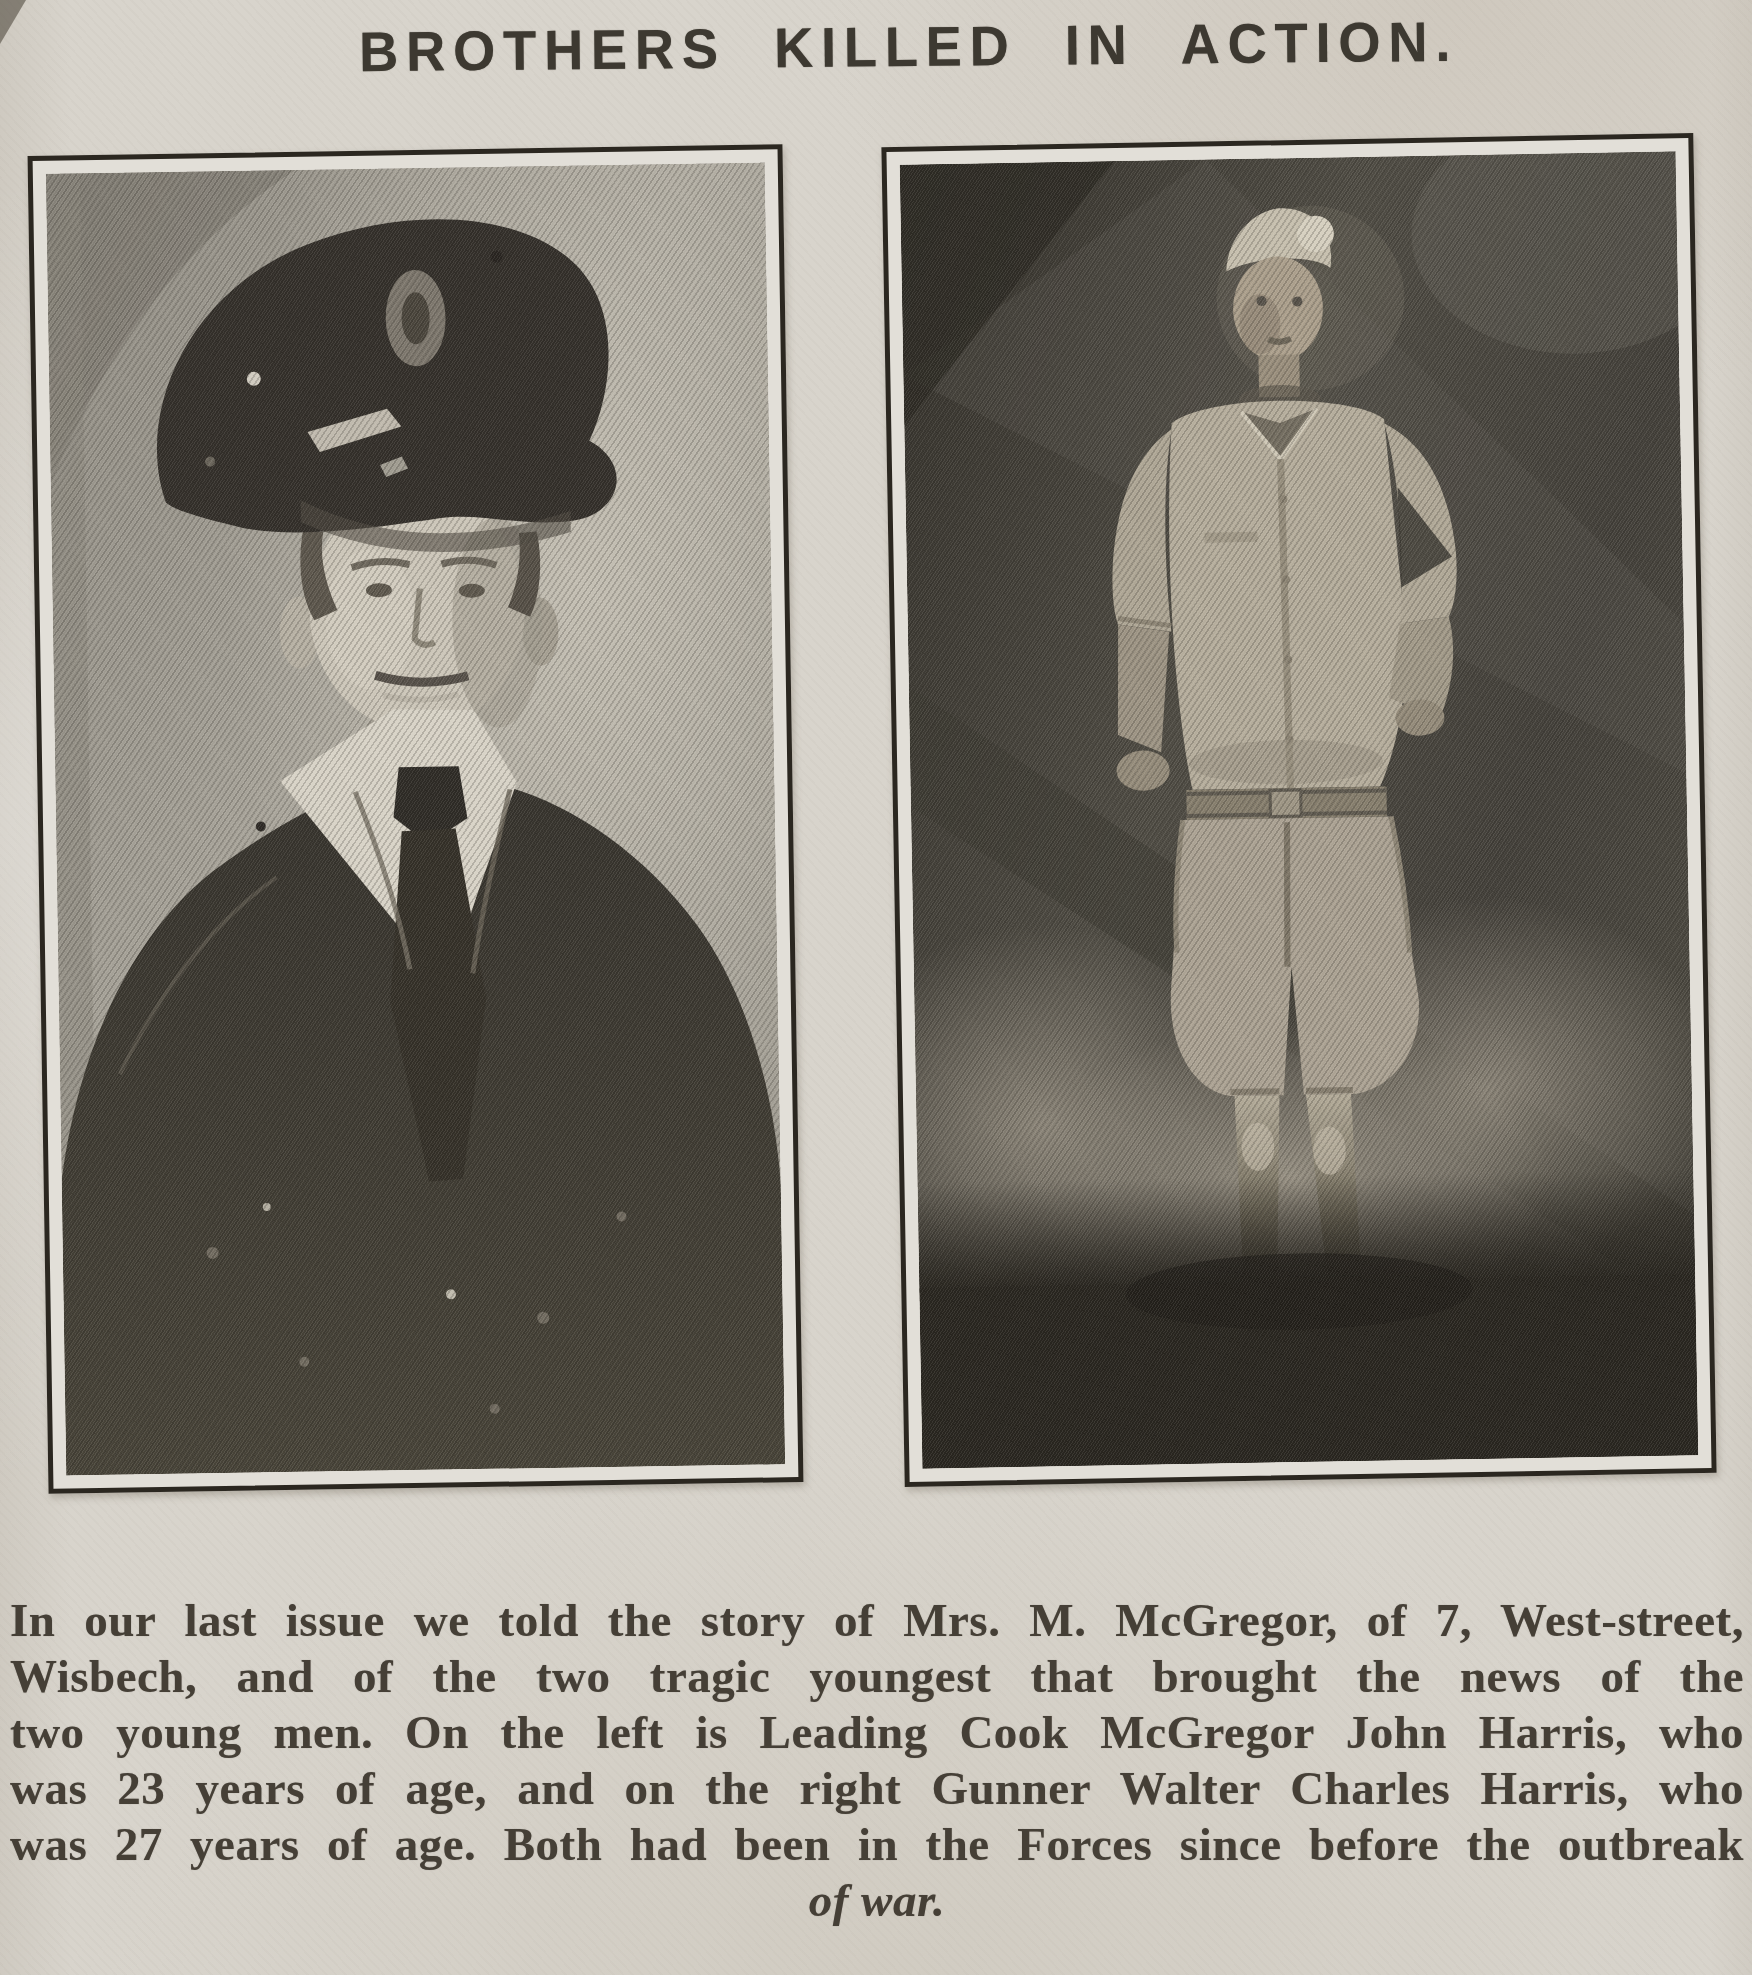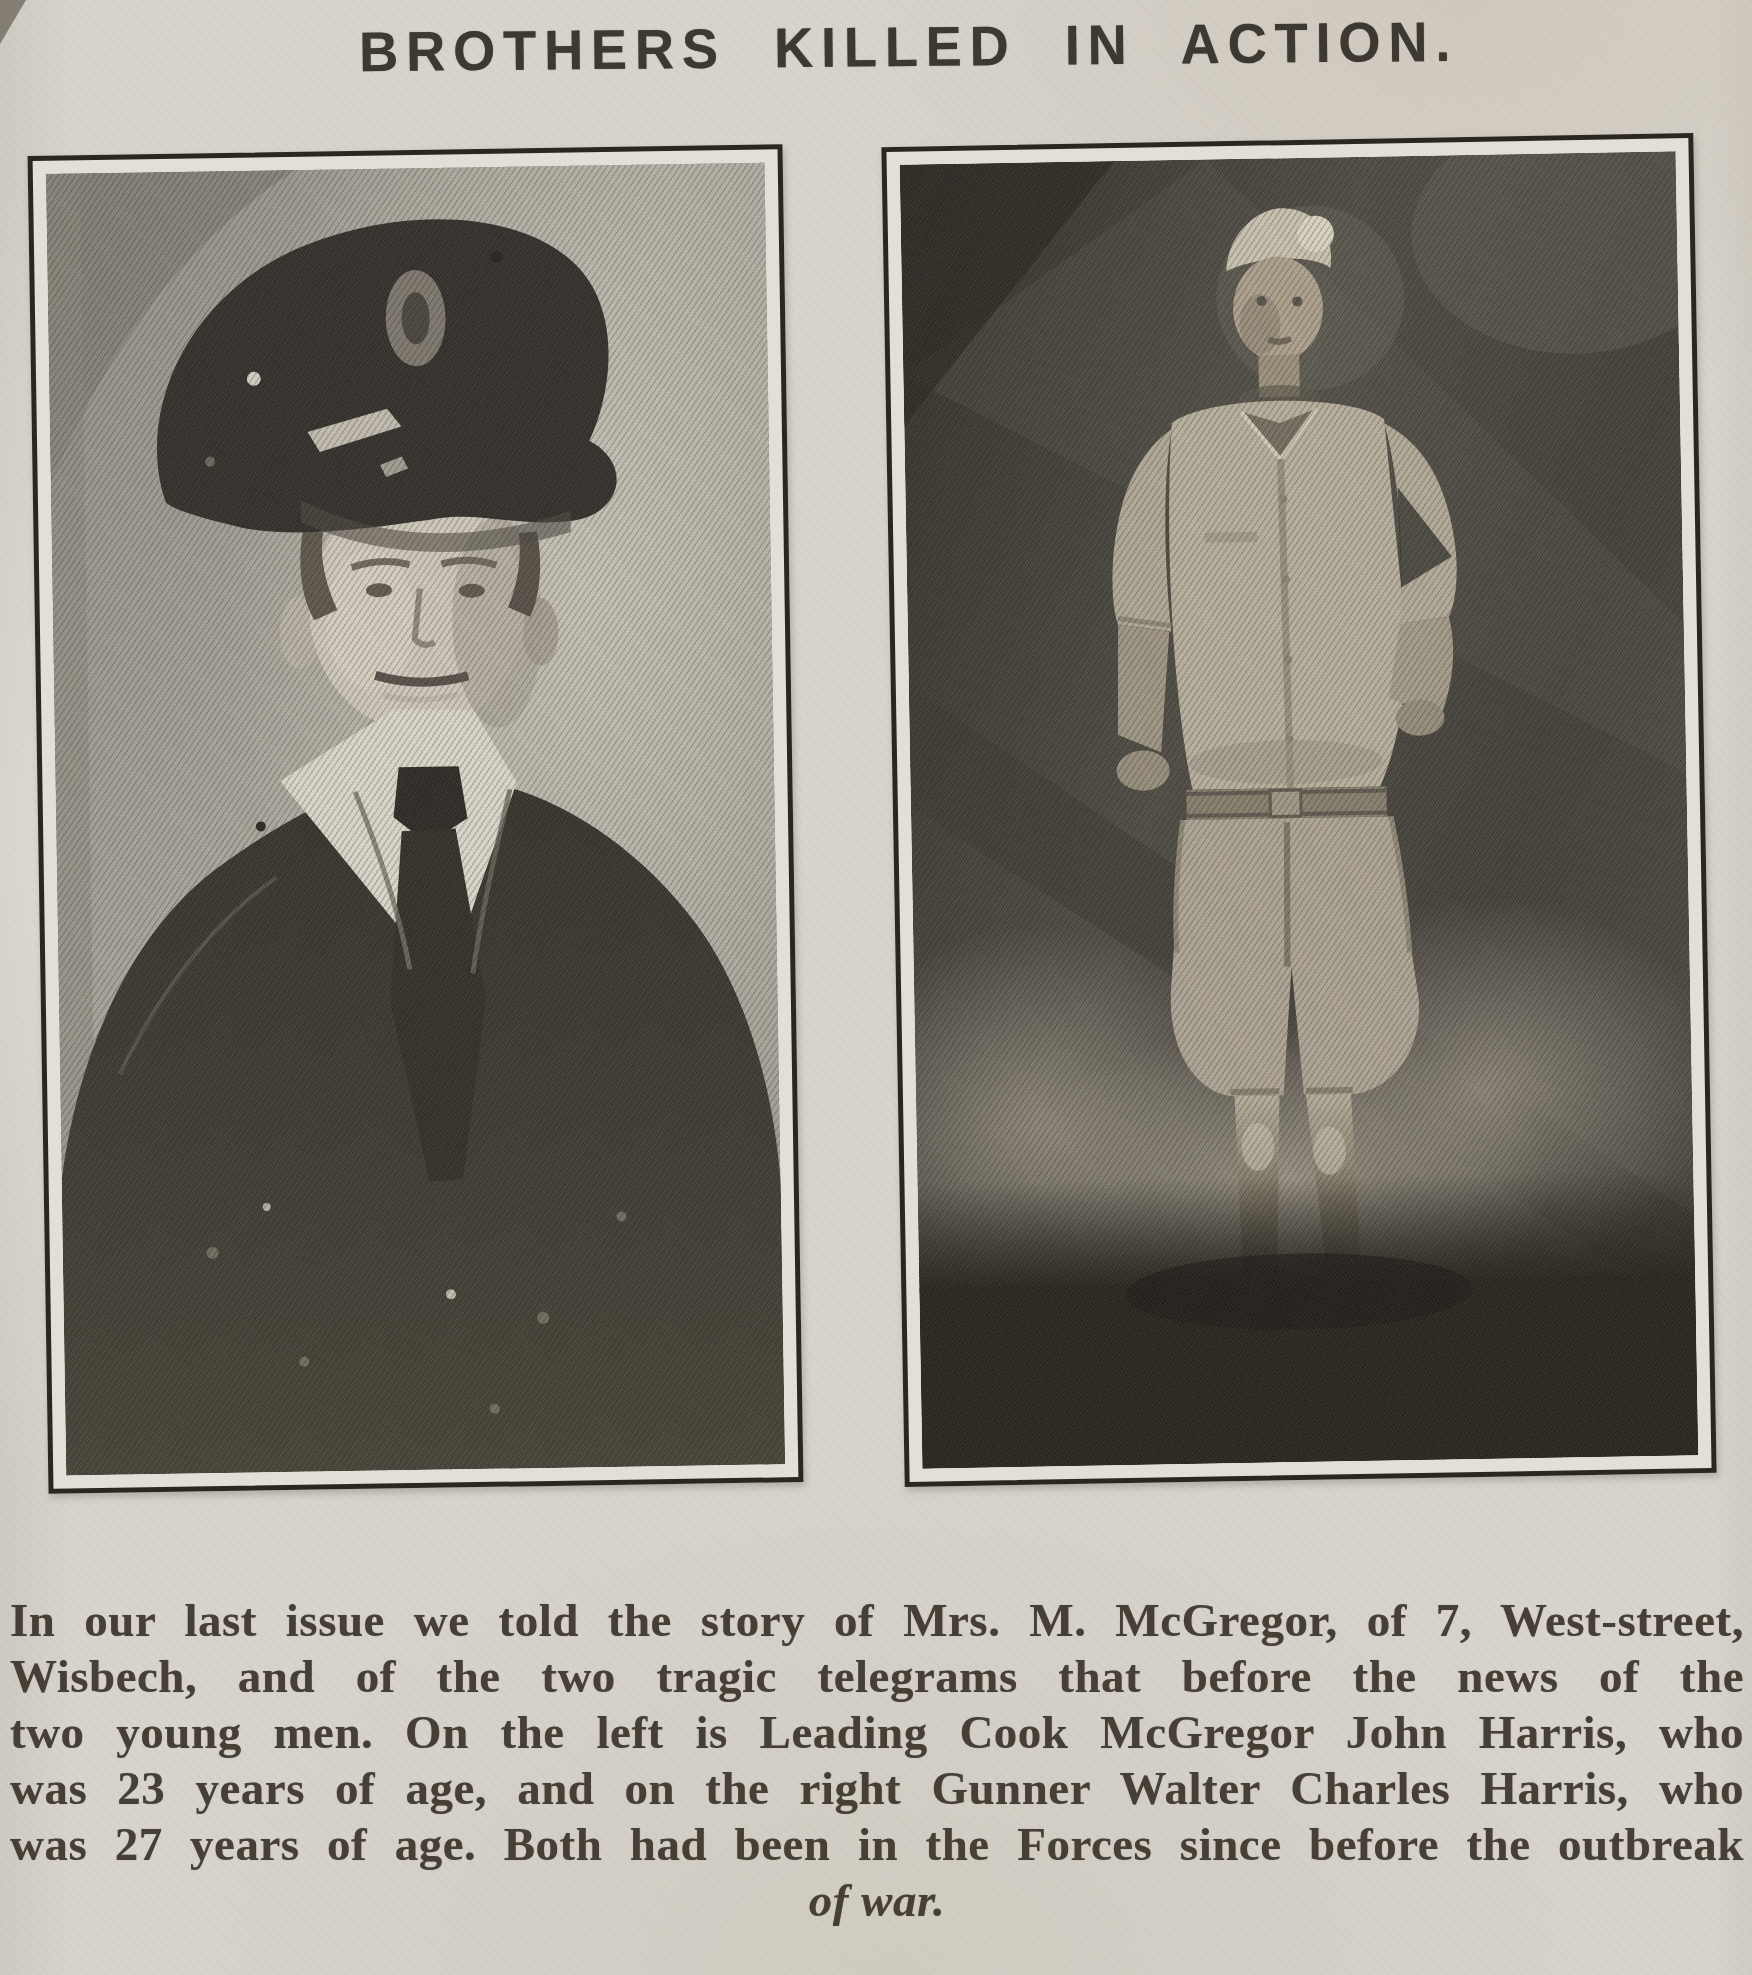--- a/index.html
+++ b/index.html
@@ -242,20 +242,20 @@
 
         <rect x="0" y="1015" width="760" height="110" fill="url(#rpFade)"></rect>
         <rect x="0" y="1120" width="760" height="180" fill="#28251f"></rect>
         <ellipse cx="372" cy="1130" rx="170" ry="38" fill="#1f1d18" opacity="0.7"></ellipse>
       </svg>
     </div>
   </div>
 
   <div class="caption">
     <div class="cap-line">In our last issue we told the story of Mrs. M. McGregor, of 7, West-street,</div>
-    <div class="cap-line">Wisbech, and of the two tragic telegrams that before the news of the</div>
+    <div class="cap-line">Wisbech, and of the two tragic youngest that brought the news of the</div>
     <div class="cap-line">two young men. On the left is Leading Cook McGregor John Harris, who</div>
     <div class="cap-line">was 23 years of age, and on the right Gunner Walter Charles Harris, who</div>
     <div class="cap-line">was 27 years of age. Both had been in the Forces since before the outbreak</div>
     <div class="cap-line last">of war.</div>
   </div>
 
 </div>
 
 </body></html>

